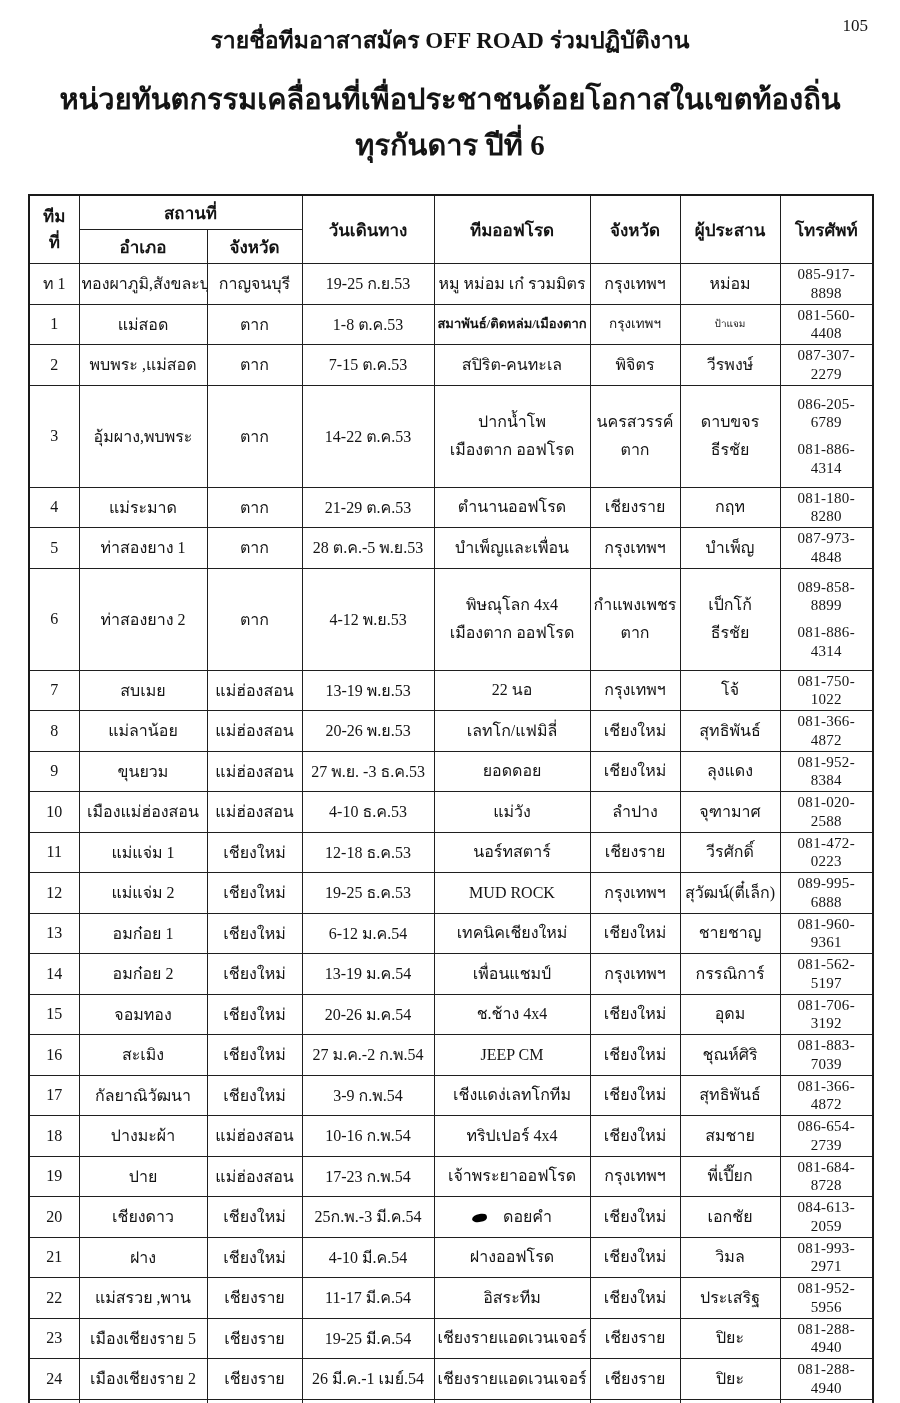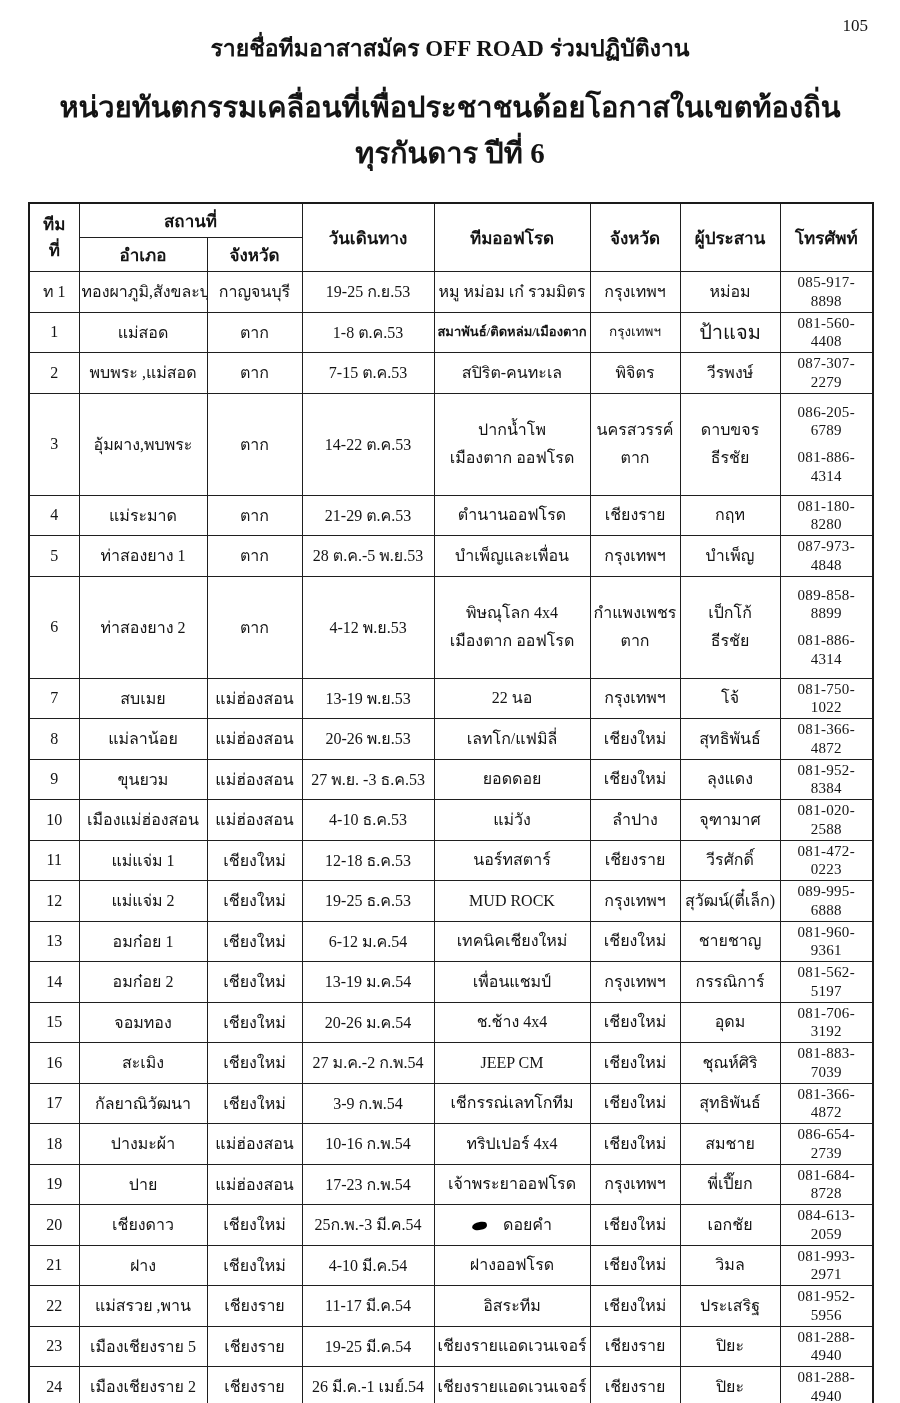--- a/index.html
+++ b/index.html
@@ -9,21 +9,21 @@
     color:#141414;
     font-family:"Liberation Serif","DejaVu Serif",serif;
     position:relative;
     overflow:hidden;
   }
   .page-number{
     position:absolute;top:16px;right:32px;
     font-size:17px;
   }
   .title-block{
-    padding-top:30px;
+    padding-top:22px;
     text-align:center;
     font-weight:bold;
   }
   .title-line1{font-size:23px;margin-bottom:18px;}
   .title-line2{font-size:29px;margin-bottom:16px;}
   .title-line3{font-size:21px;}
 
   table.roster{
     border-collapse:collapse;
     table-layout:fixed;
@@ -45,21 +45,21 @@
     height:31px;
   }
   .th-no div{line-height:1.5;}
   .roster tbody td{height:30px;}
   .roster tbody tr.double td{height:74px;}
   .cell-line{line-height:1.25;}
   tr.double .cell-line{margin:8px 0;}
   td.c-phone{font-size:15px;letter-spacing:0.3px;margin-left:48px;}
   tr.compact td.c-team .cell-line{font-size:13px;font-weight:bold;margin:0;white-space:nowrap;}
   tr.compact td.c-prov{font-size:13.5px;white-space:nowrap;padding:0;}
-  tr.compact td.c-coord{font-size:20px;white-space:nowrap;}
+  tr.compact td.c-coord{font-size:10px;white-space:nowrap;}
   .ink-blot{
     display:inline-block;
     width:15px;height:8px;
     background:#000;
     border-radius:60% 40% 50% 50%;
     margin-right:16px;
     vertical-align:middle;
     transform:rotate(-8deg);
   }
 </style>
@@ -418,21 +418,21 @@
           <td class="c-phone">
             <div class="cell-line">081-883-7039</div>
           </td>
         </tr>
         <tr>
           <td class="c-no">17</td>
           <td class="c-amphoe">กัลยาณิวัฒนา</td>
           <td class="c-changwat">เชียงใหม่</td>
           <td class="c-date">3-9 ก.พ.54</td>
           <td class="c-team">
-            <div class="cell-line">เชีกรรณ่เลทโกทีม</div>
+            <div class="cell-line">เชีงแดง่เลทโกทีม</div>
           </td>
           <td class="c-prov">
             <div class="cell-line">เชียงใหม่</div>
           </td>
           <td class="c-coord">
             <div class="cell-line">สุทธิพันธ์</div>
           </td>
           <td class="c-phone">
             <div class="cell-line">081-366-4872</div>
           </td>

